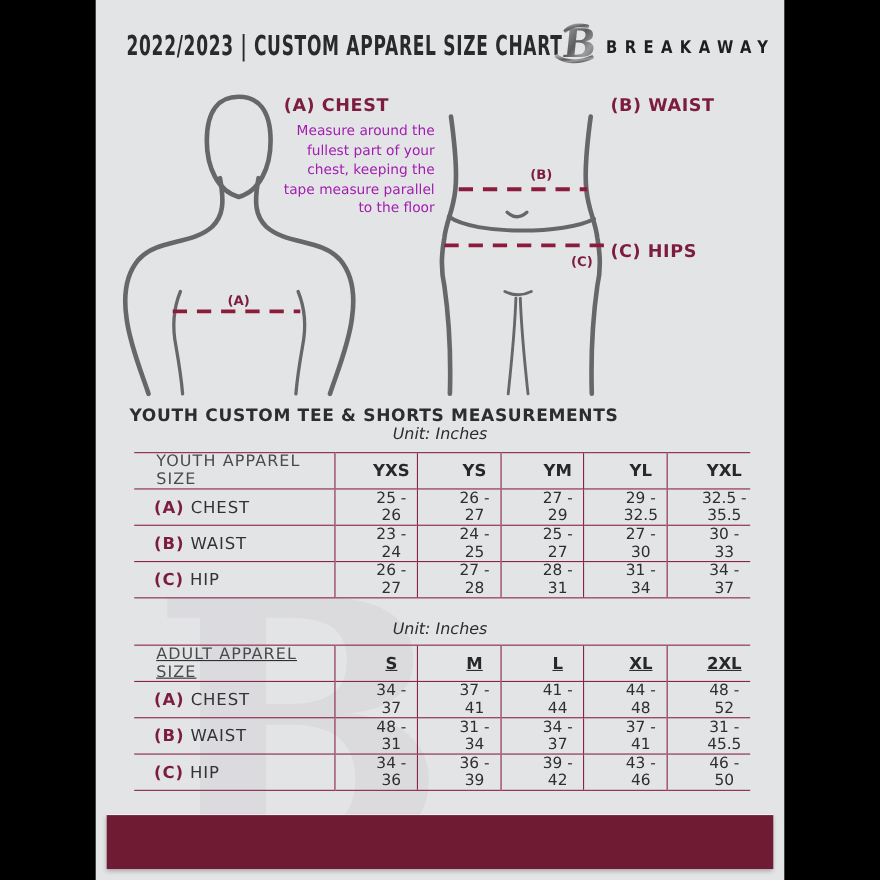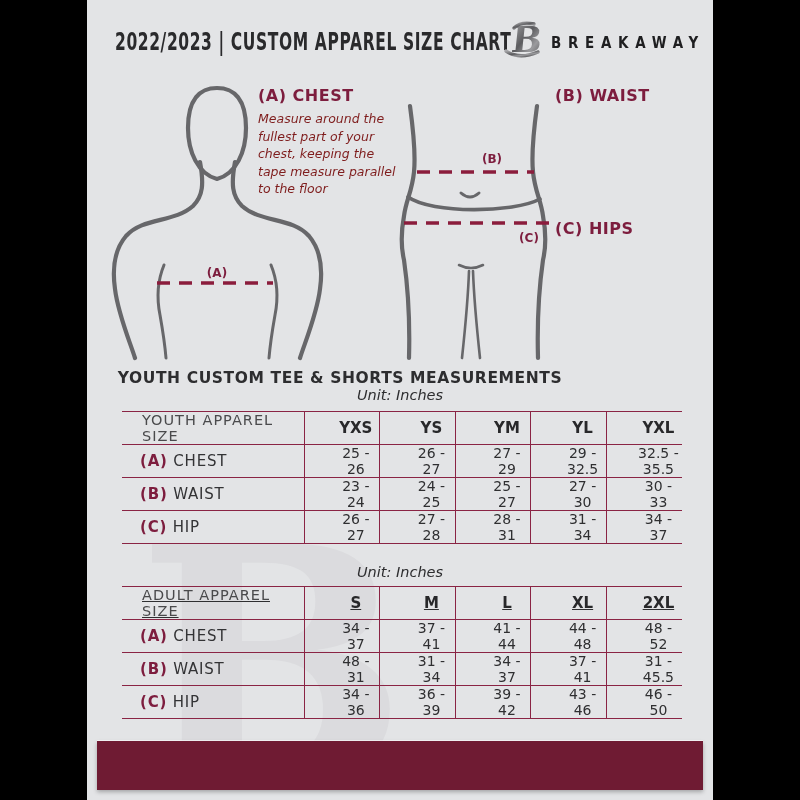--- a/index.html
+++ b/index.html
@@ -37,22 +37,22 @@
     letter-spacing:8px;white-space:nowrap;
     transform:scaleX(0.84);transform-origin:left center;
   }
   
   .figures{position:absolute;left:0;top:78px;width:626px;height:284px;}
   .guide-h{
     position:absolute;font-size:16px;font-weight:bold;color:#7d1d3e;
     letter-spacing:.5px;white-space:nowrap;
   }
   .guide-p{
-    position:absolute;font-size:12.5px;font-style:italic;line-height:17.5px;
-    color:#7f1d1d;white-space:pre-line;
+    position:absolute;font-size:12.5px;line-height:17.5px;
+    color:#a21caf;white-space:pre-line;text-align:right;
   }
   
   .sec-head{
     position:absolute;left:0;width:506px;text-align:center;
     font-size:15.5px;font-weight:bold;color:#2d2d2f;letter-spacing:.6px;
   }
   .sec-unit{
     position:absolute;left:0;width:626px;text-align:center;
     font-size:14.5px;font-style:italic;color:#2d2d2f;
   }

